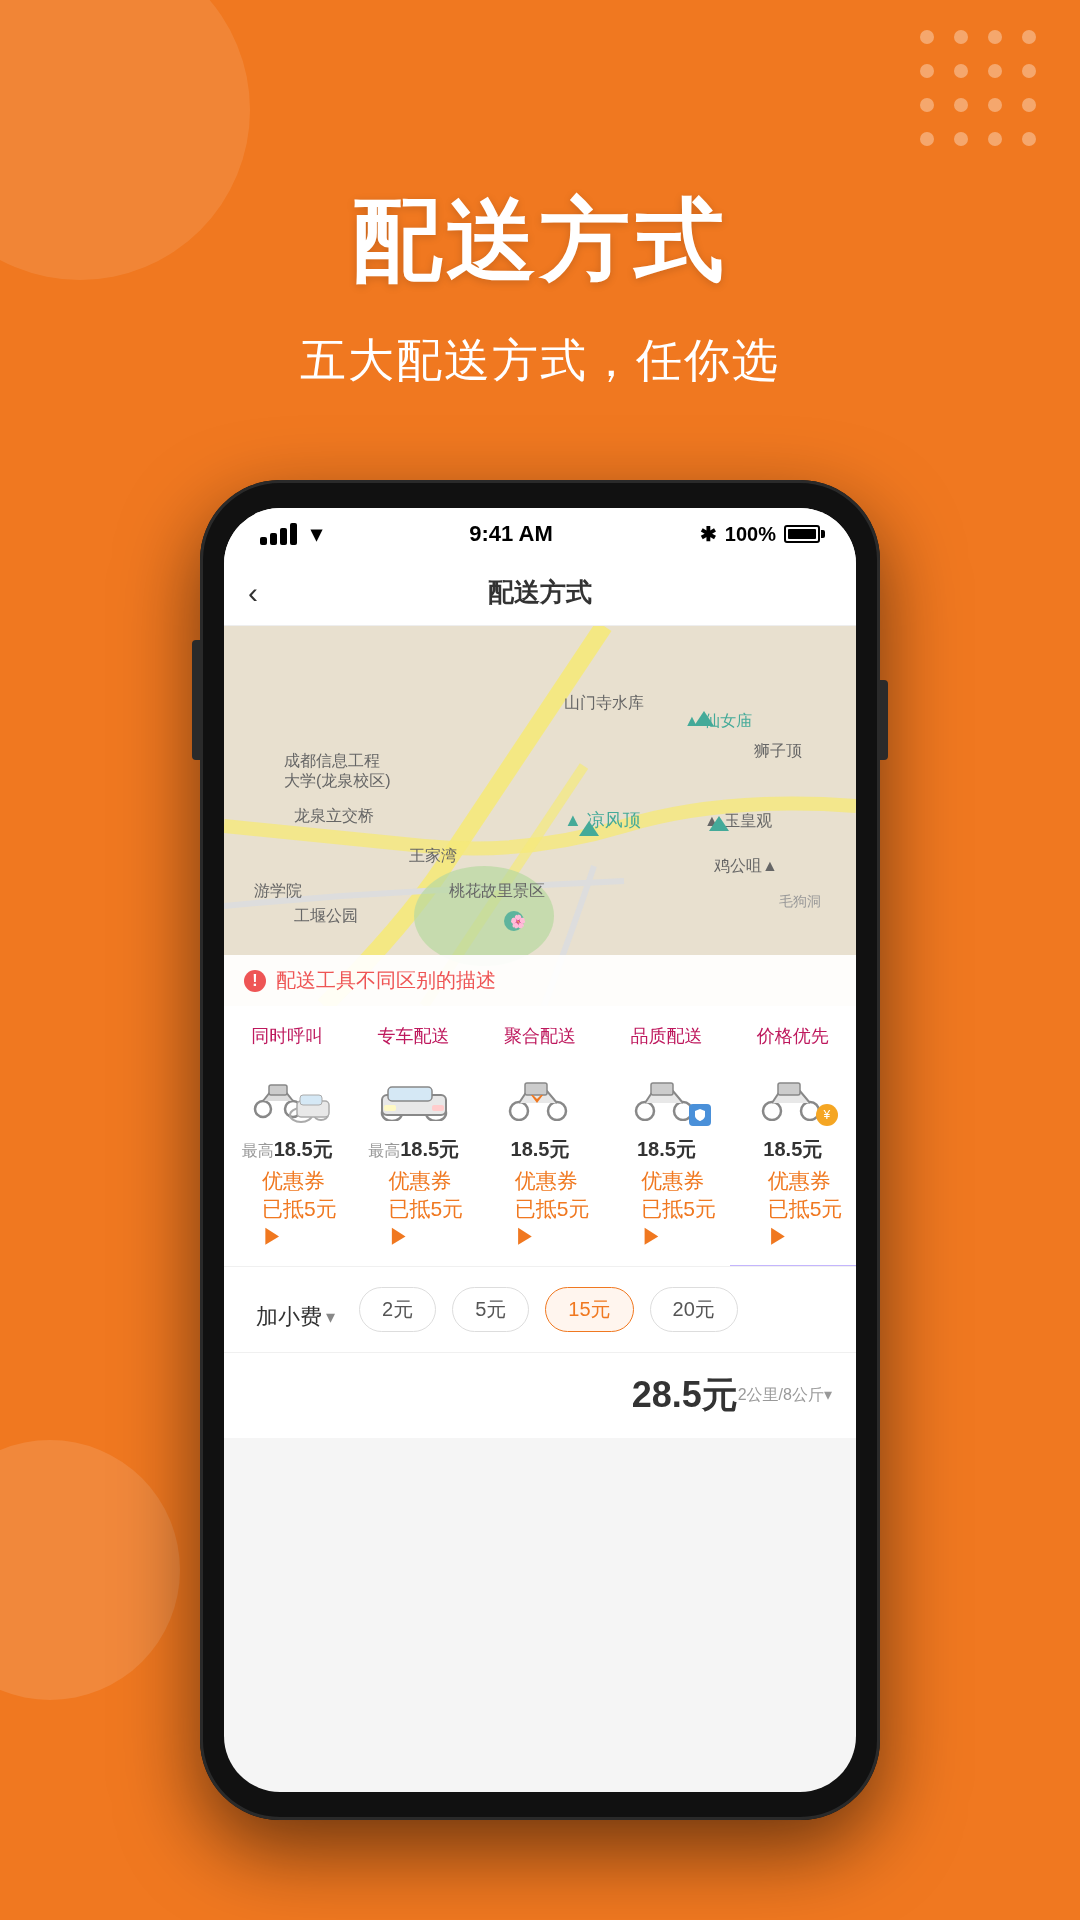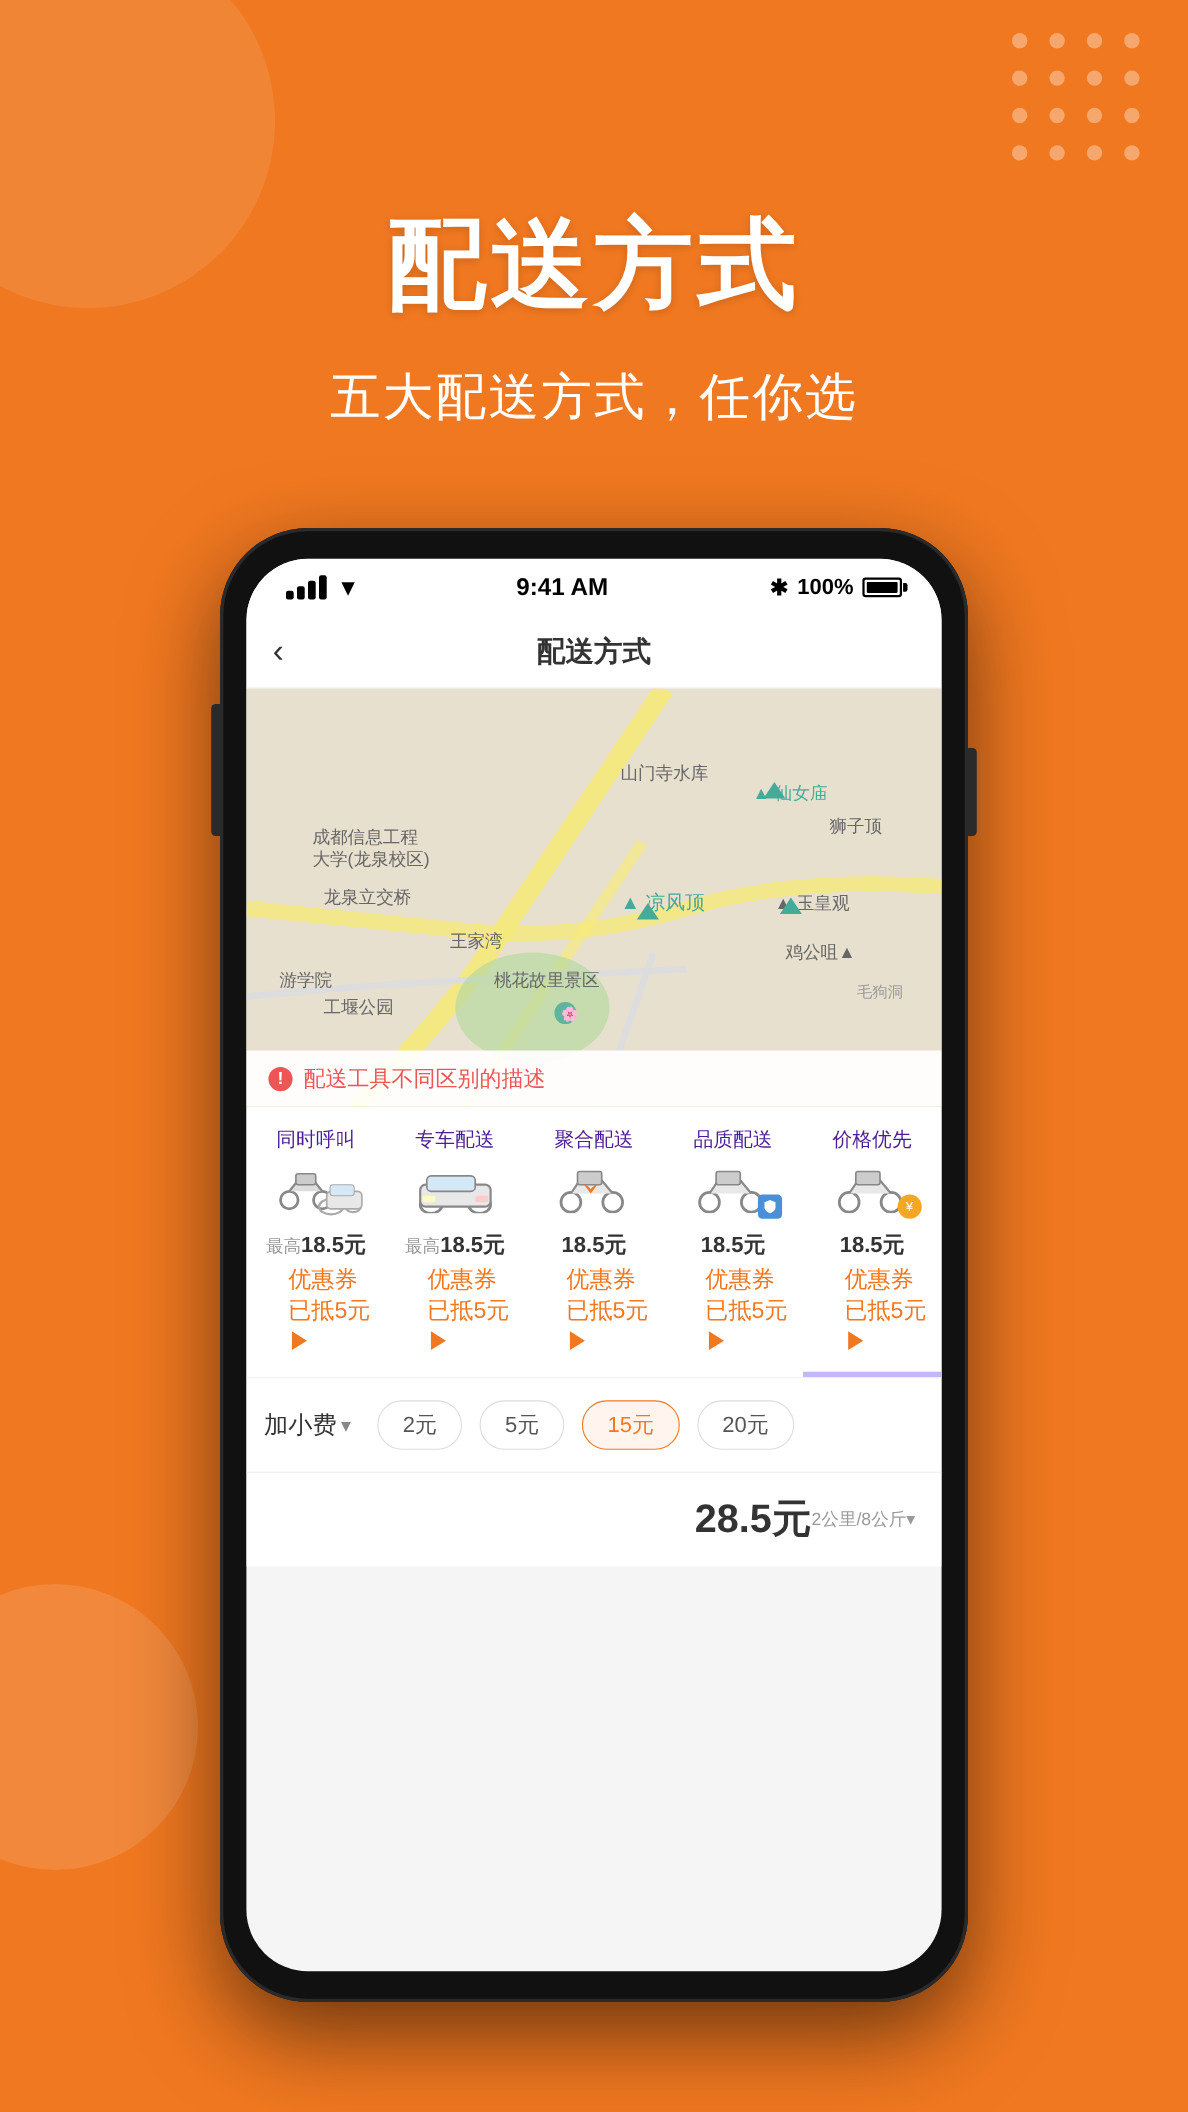--- a/index.html
+++ b/index.html
@@ -276,26 +276,26 @@
       flex: 1;
       min-width: 0;
       display: flex;
       flex-direction: column;
       align-items: center;
       padding: 18px 8px 14px;
       position: relative;
       cursor: pointer;
     }
     .option-item.selected {
-      border-bottom: 5px solid #c4b5fd;
+      border-bottom: 1px solid #c4b5fd;
     }
     .option-name {
       font-size: 18px;
-      color: #4c1d95;
-      margin-bottom: 6px;
+      color: #be185d;
+      margin-bottom: 24px;
       white-space: nowrap;
     }
     .option-icon-area {
       width: 90px;
       height: 54px;
       display: flex;
       align-items: center;
       justify-content: center;
       margin-bottom: 10px;
       position: relative;
@@ -313,22 +313,22 @@
     .option-coupon {
       font-size: 21px;
       color: #F07820;
       margin-top: 4px;
       margin-left: 30px;
     }
 
     
     .extra-fee-row {
       display: flex;
-      align-items: center;
-      padding: 20px 16px;
+      align-items: flex-end;
+      padding: 20px 32px;
       border-bottom: 1px solid #f0f0f0;
       gap: 16px;
     }
     .extra-label {
       font-size: 22px;
       color: #333;
       margin-right: 8px;
       display: flex;
       align-items: center;
       gap: 4px;

